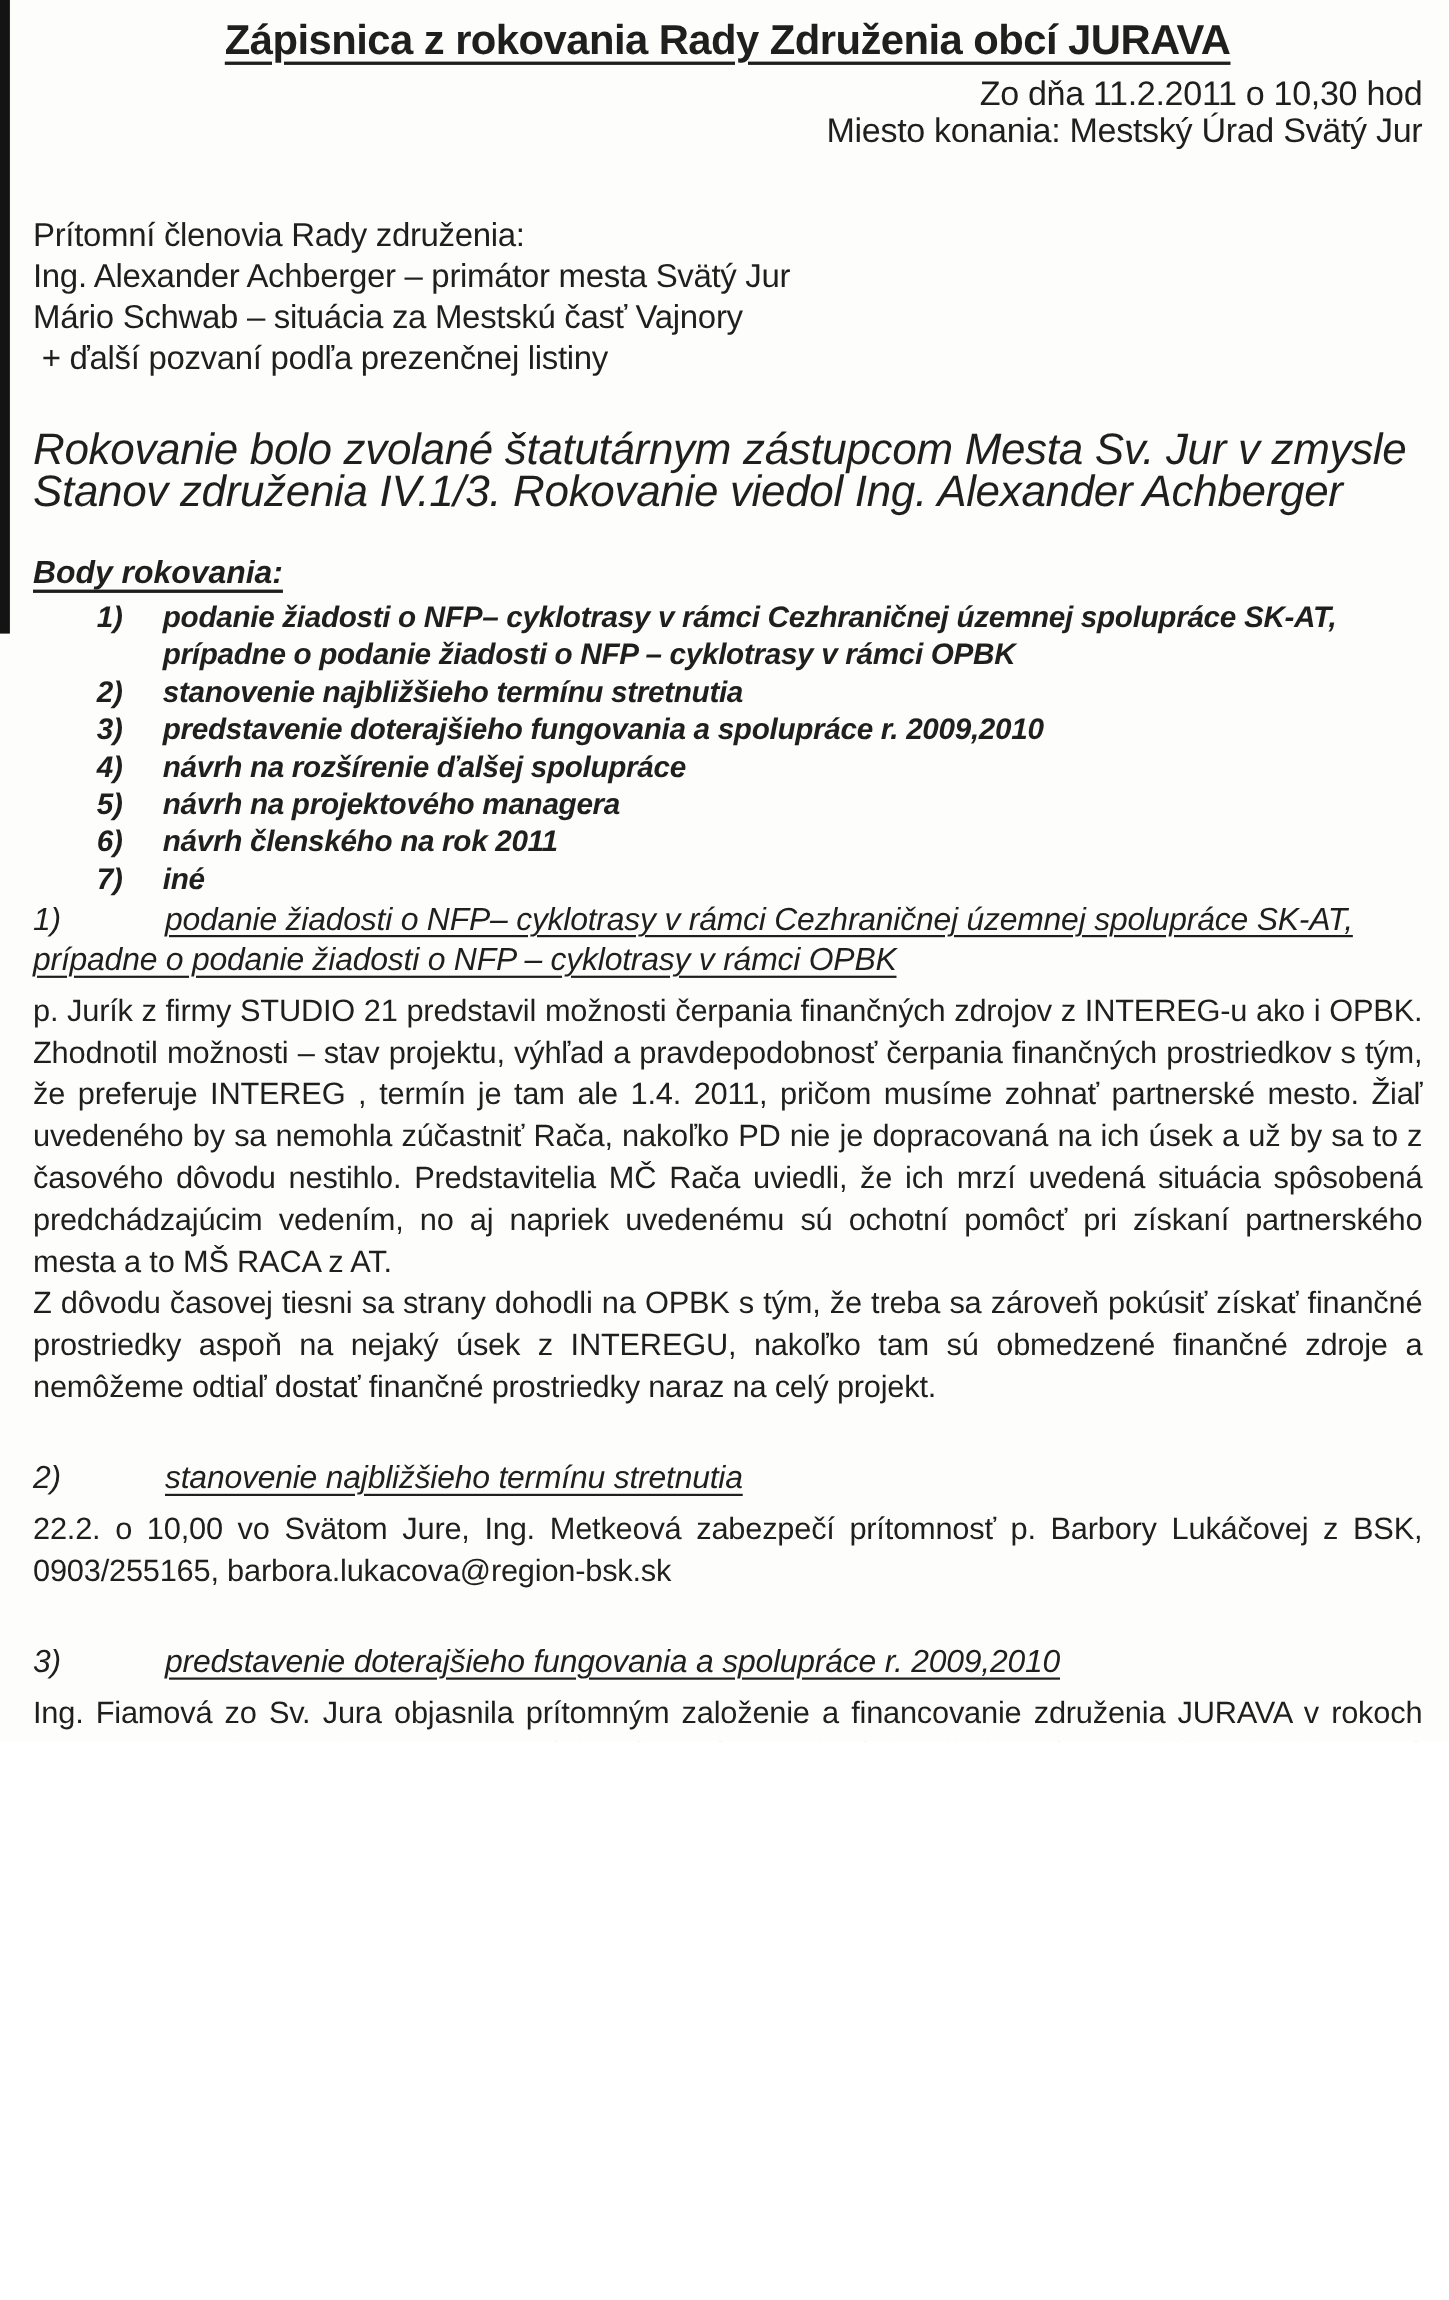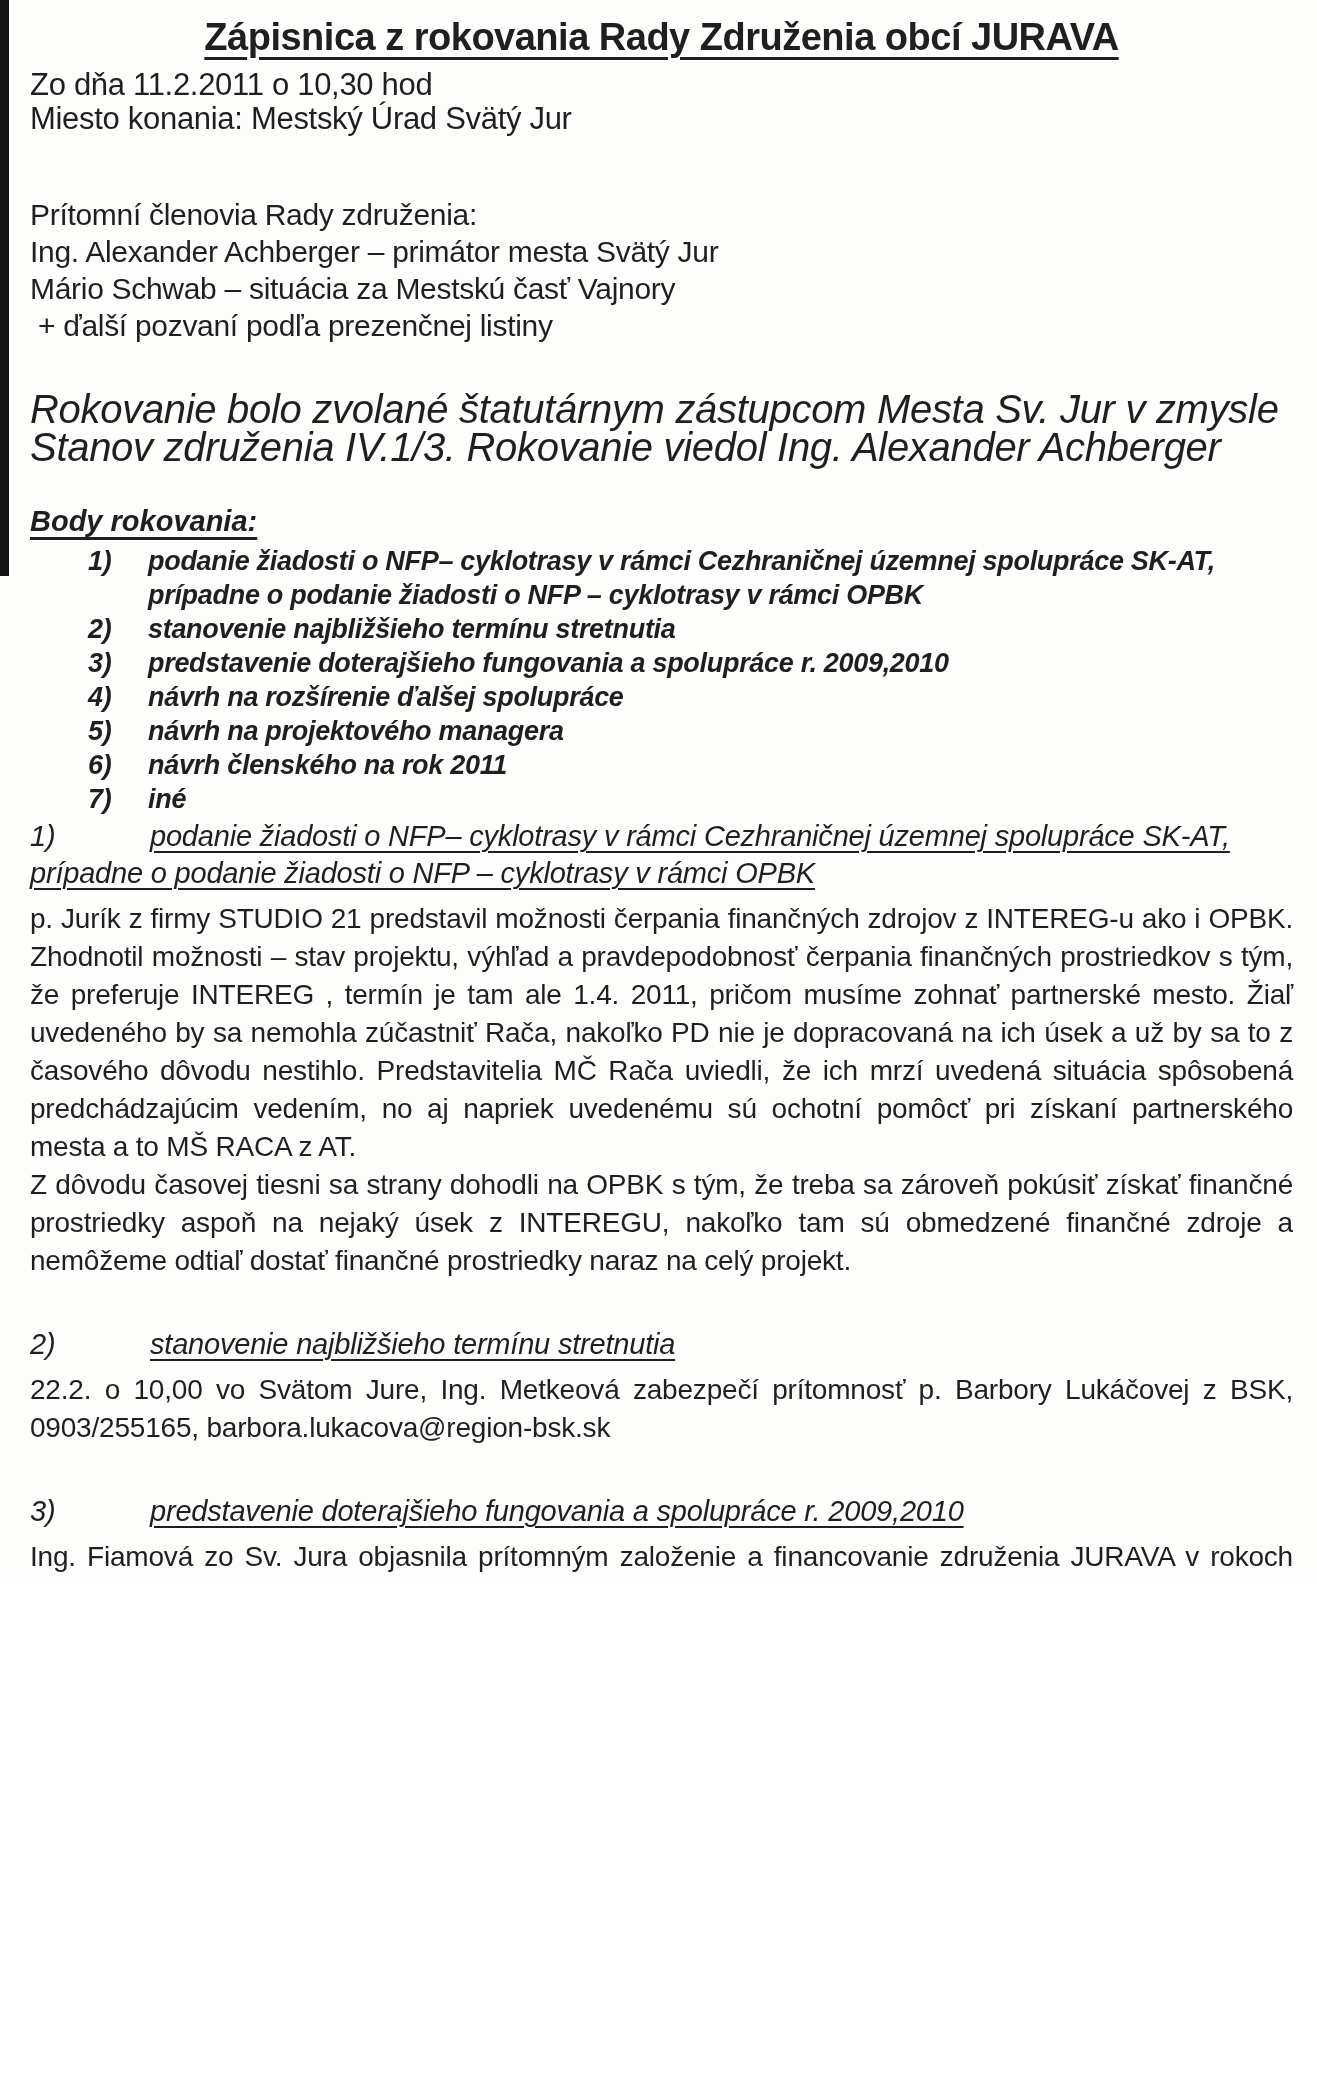--- a/index.html
+++ b/index.html
@@ -13,21 +13,21 @@
   }
   .scan-strip {
     position:absolute; left:0; top:0;
     width:9px; height:576px;
     background:#141414;
   }
   .content { position:absolute; left:30px; right:24px; top:14px; }
 
   .doc-title { text-align:center; font-size:38px; font-weight:bold; line-height:46px; letter-spacing:-0.5px; }
   .u-thick { text-decoration:underline; text-decoration-thickness:3px; text-underline-offset:7px; }
-  .doc-sub { text-align:left; font-size:31px; line-height:34px; letter-spacing:-0.3px; }
+  .doc-sub { text-align:right; font-size:31px; line-height:34px; letter-spacing:-0.3px; }
   .doc-sub.first { margin-top:8px; }
 
   .attendees { margin-top:60px; font-size:30px; line-height:37px; letter-spacing:-0.3px; }
   .attendees .line.plus { padding-left:8px; }
 
   .intro { margin-top:46px; font-size:40px; line-height:38px; font-style:italic; letter-spacing:-0.3px; }
 
   .agenda-head { margin-top:36px; font-size:29px; font-weight:bold; font-style:italic; line-height:38px; }
   .agenda-head span { text-decoration:underline; text-decoration-thickness:2.5px; text-underline-offset:6px; }
   .agenda-list { margin-top:4px; font-size:27px; font-weight:bold; font-style:italic; line-height:34px; letter-spacing:-0.3px; }

